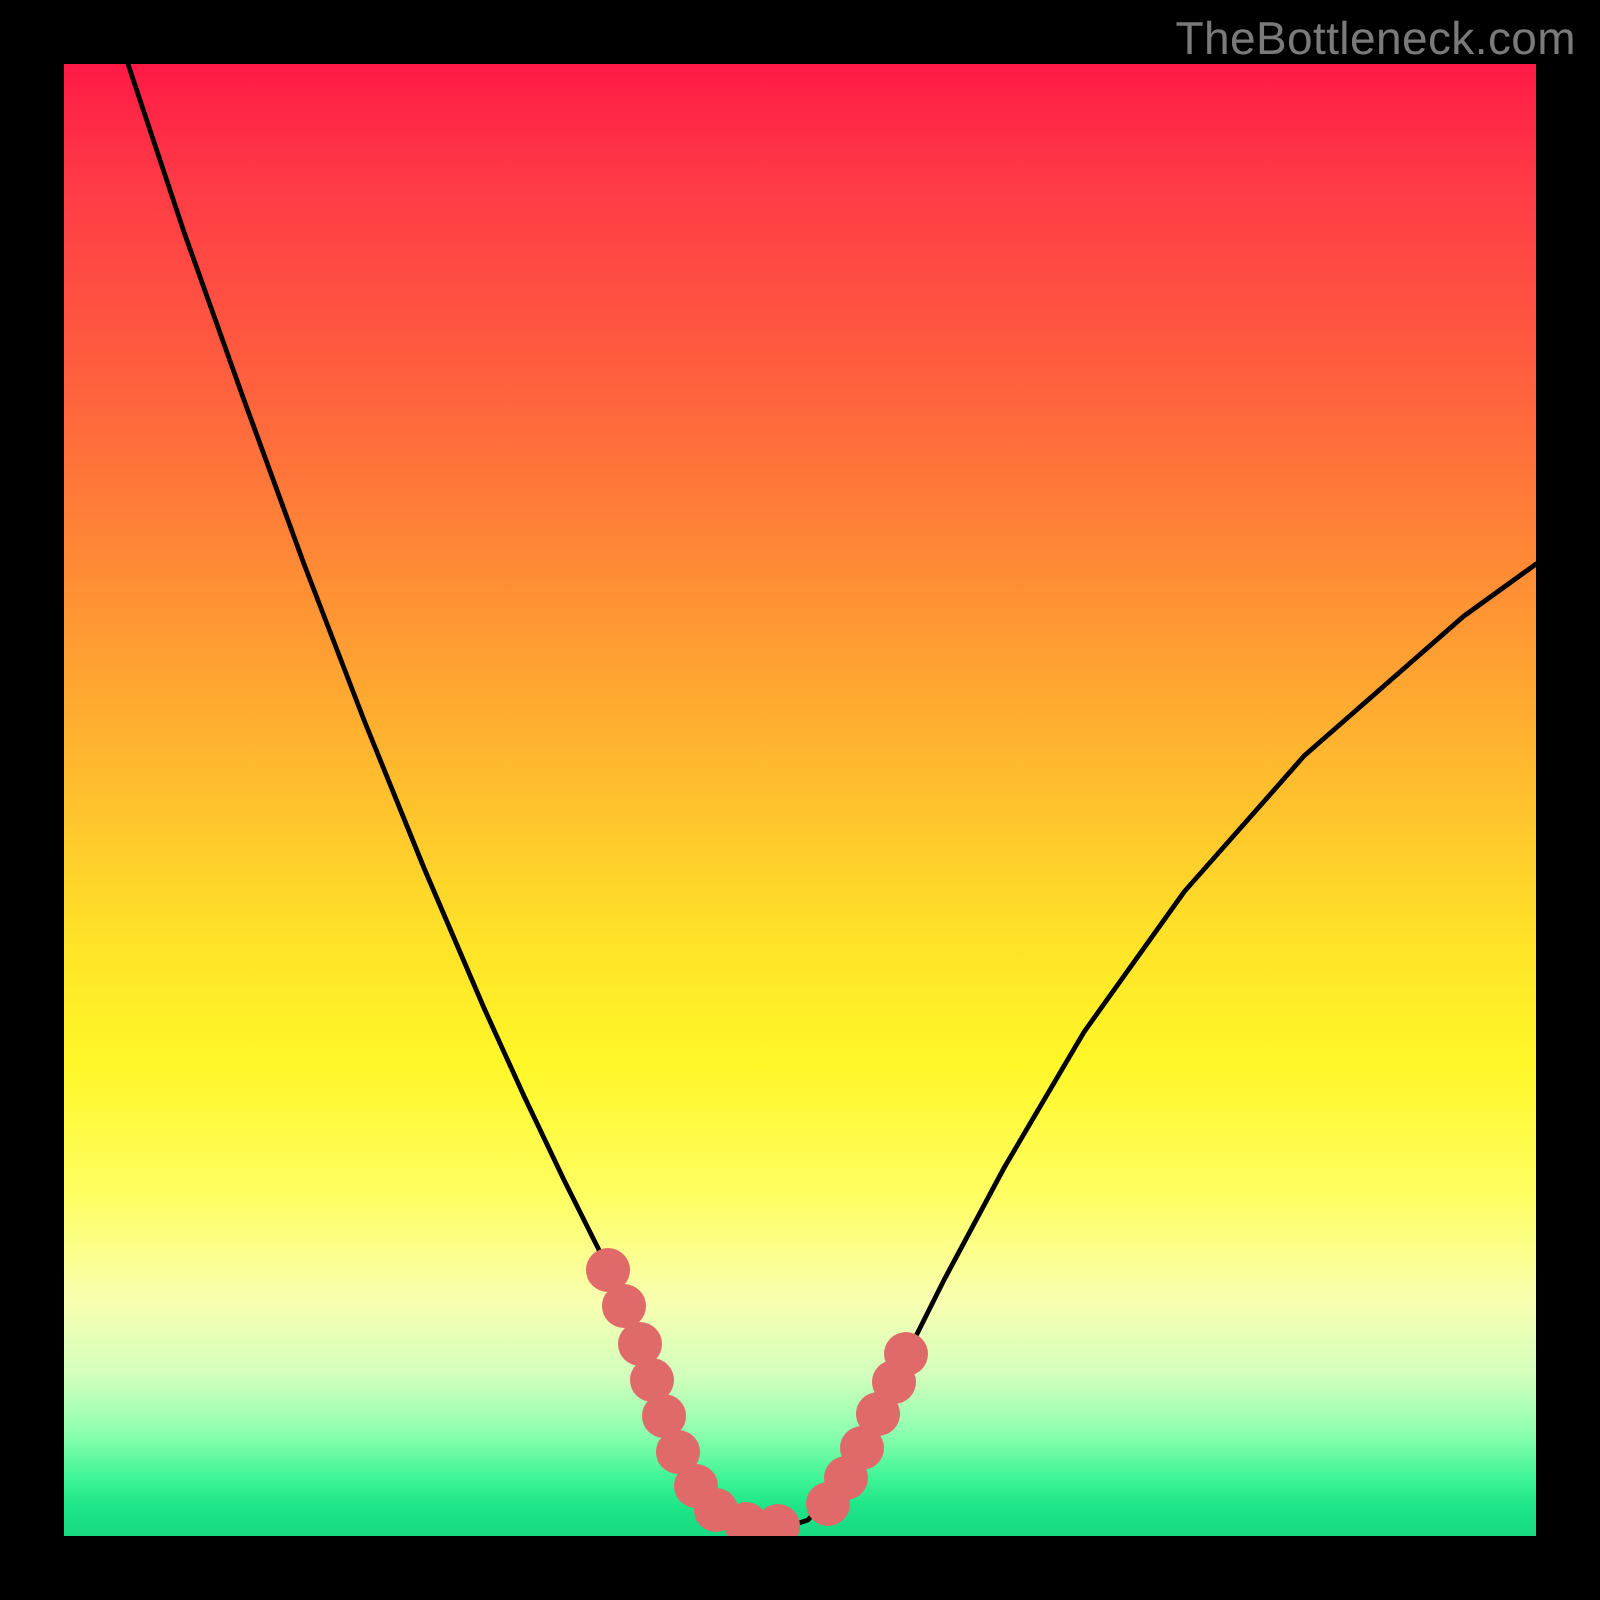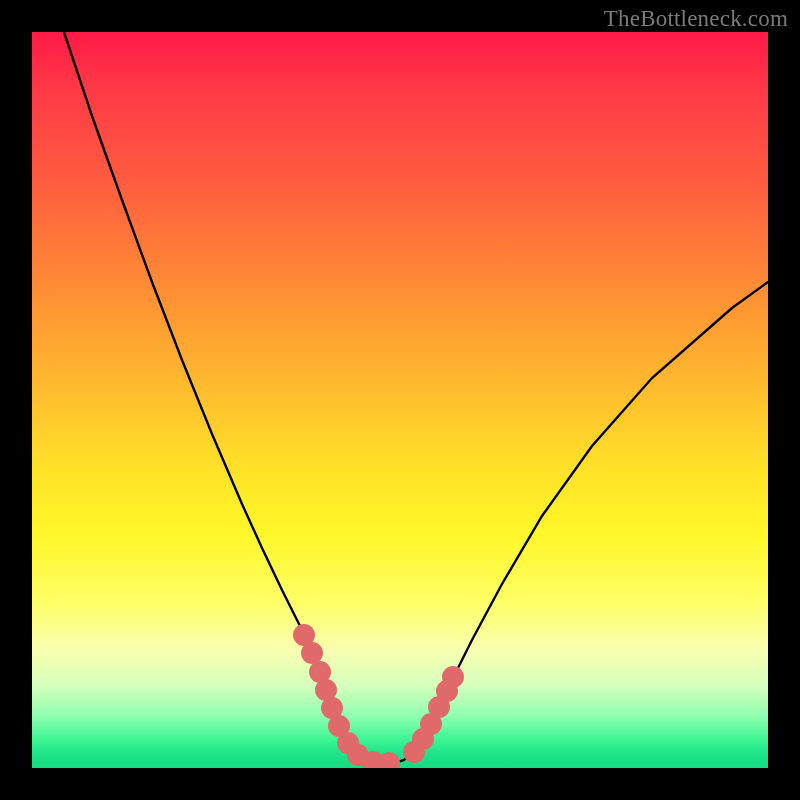--- a/index.html
+++ b/index.html
@@ -11,21 +11,20 @@
     overflow: hidden;
     font-family: Arial, Helvetica, sans-serif;
   }
   .frame {
     position: absolute;
     top: 0;
     left: 0;
     width: 800px;
     height: 768px;
     background: #000;
-    font-family: Liberation Serif, serif;
   }
   .plot {
     position: absolute;
     top: 32px;
     left: 32px;
     width: 736px;
     height: 736px;
     overflow: hidden;
     background: linear-gradient(
       to bottom,

